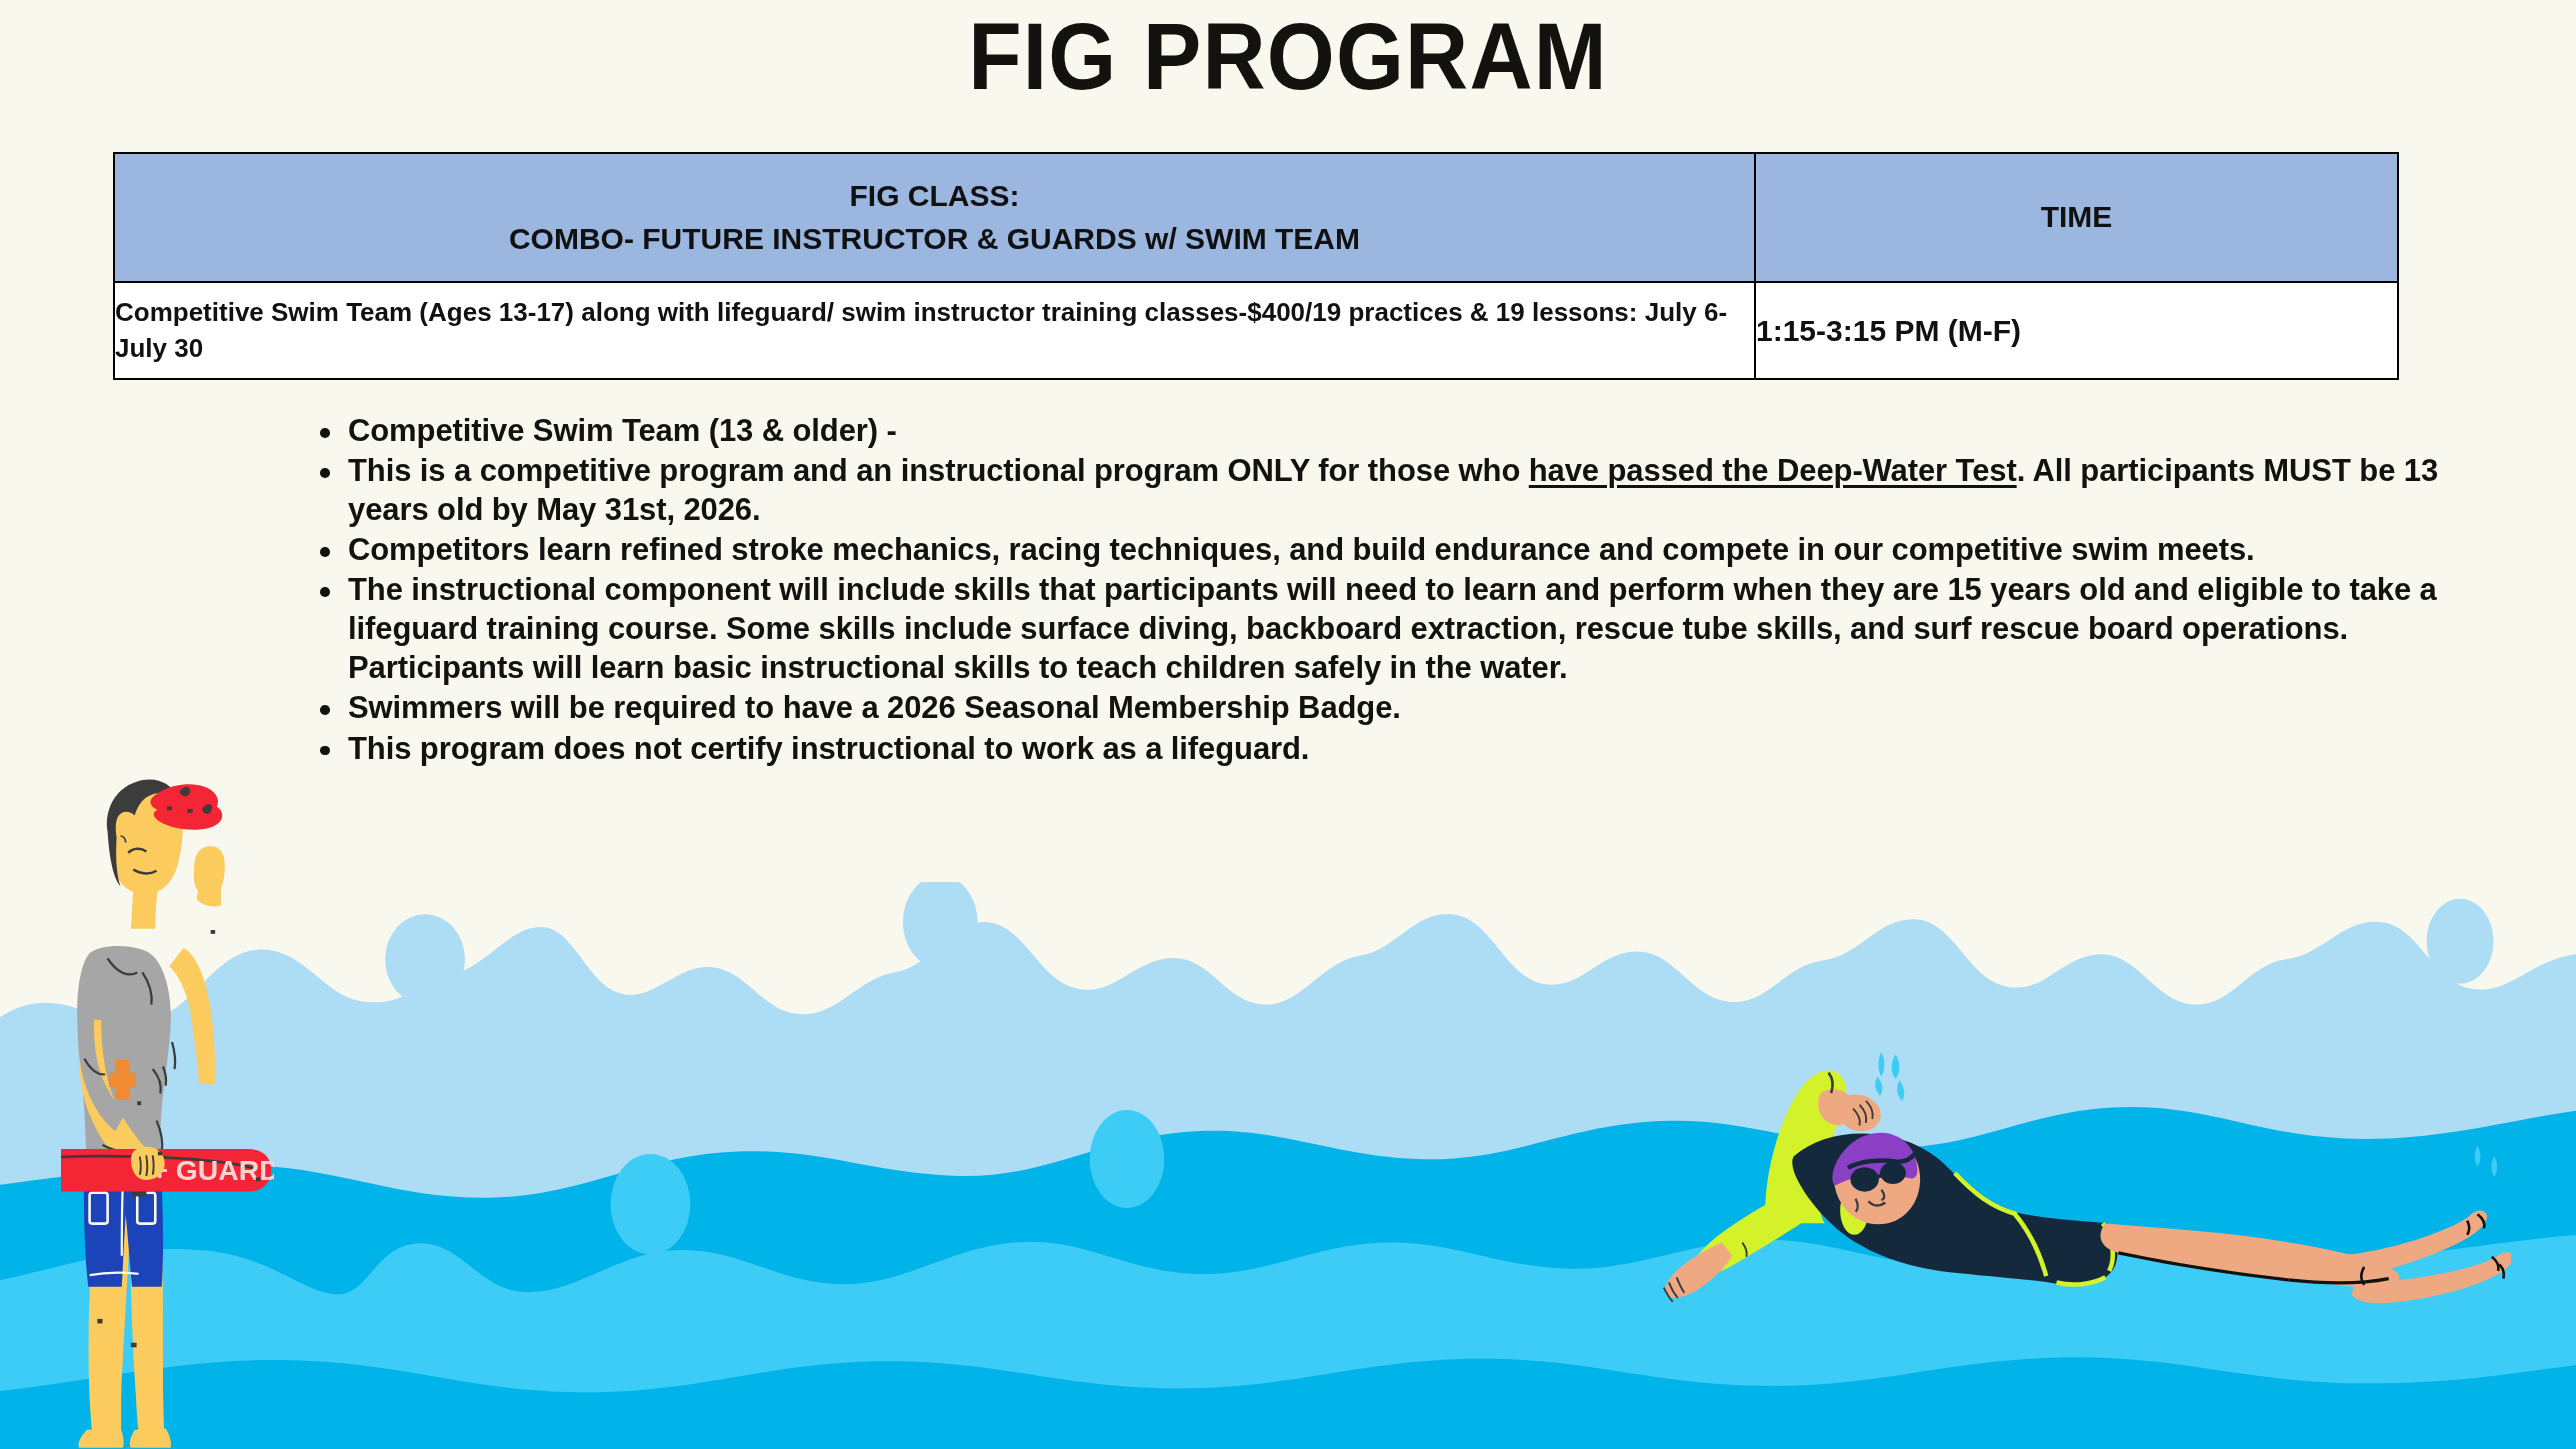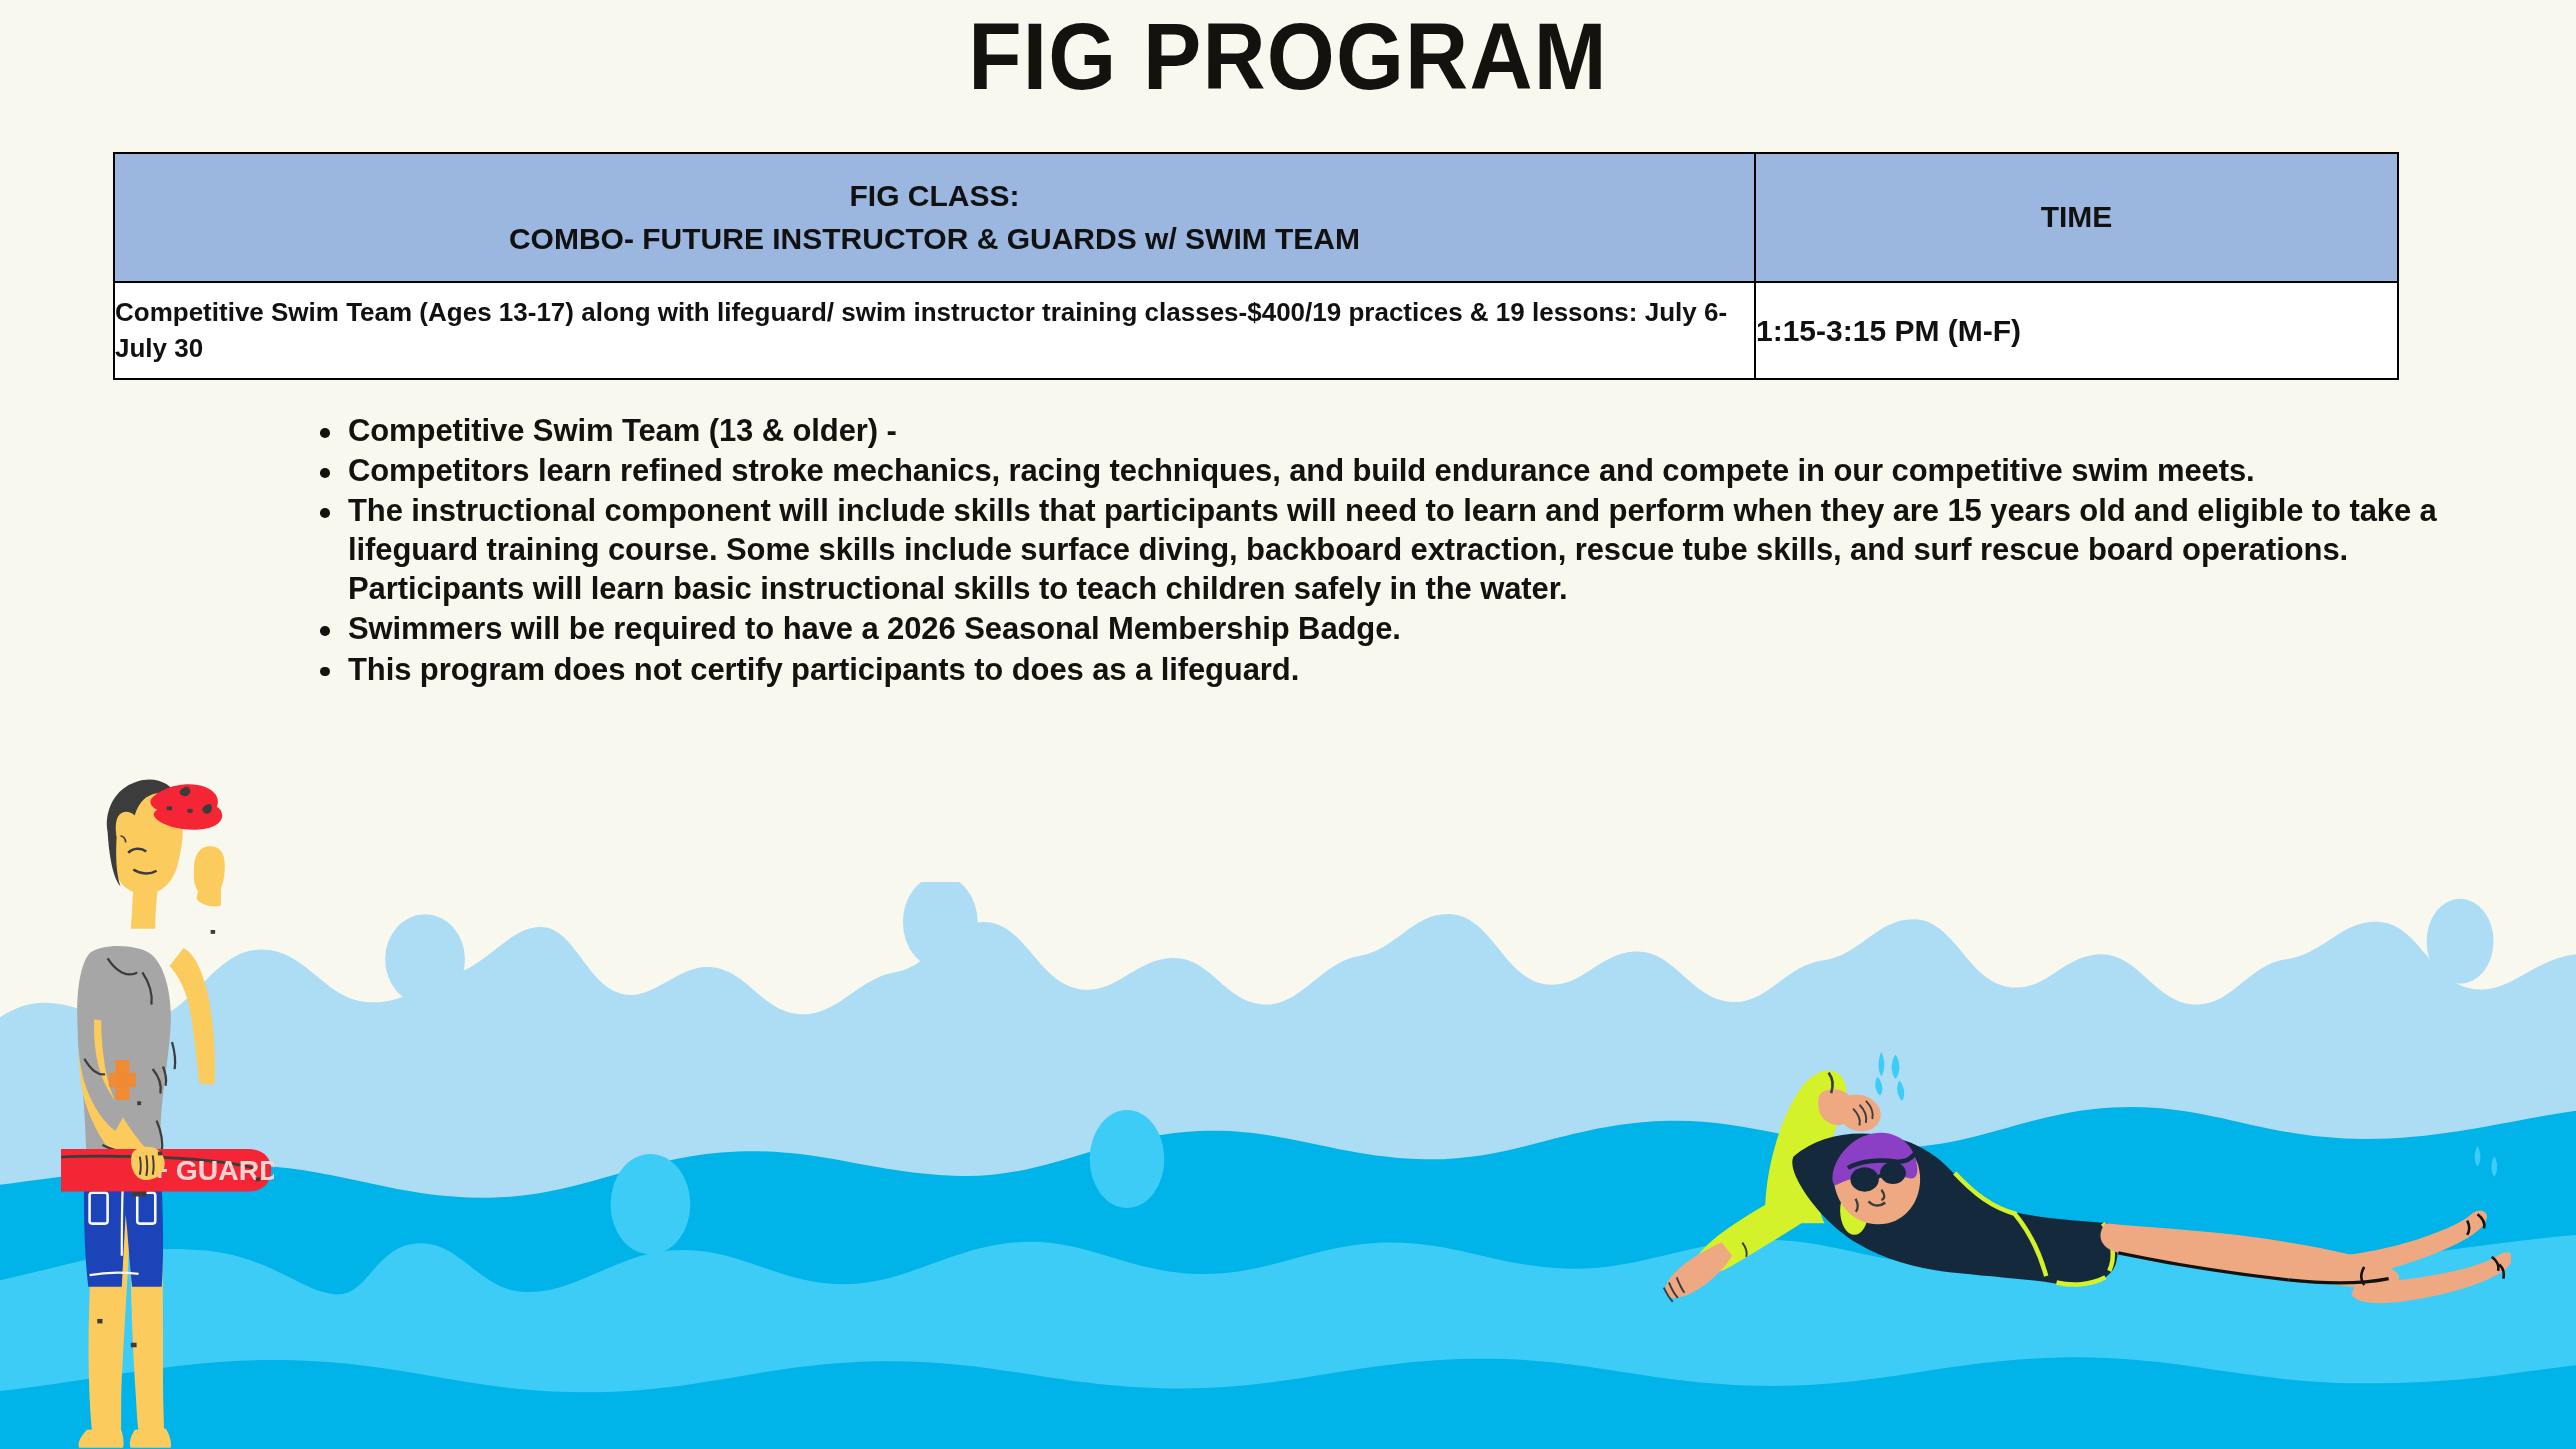--- a/index.html
+++ b/index.html
@@ -160,24 +160,25 @@
   <tbody>
     <tr>
       <td class="td-desc">Competitive Swim Team (Ages 13-17) along with lifeguard/ swim instructor training classes-$400/19 practices &amp; 19 lessons: July 6-July 30</td>
       <td class="td-time">1:15-3:15 PM (M-F)</td>
     </tr>
   </tbody>
 </table>
 
 <ul class="bullet-list" id="bullet-list">
     <li><span>Competitive Swim Team (13 &amp; older) -</span></li>
+    <li><span>This is a competitive program and an instructional program ONLY for those who </span><span class="u">have passed the Deep-Water Test</span><span>. All participants MUST be 13 years old by May 31st, 2026.</span></li>
     <li><span>Competitors learn refined stroke mechanics, racing techniques, and build endurance and compete in our competitive swim meets.</span></li>
     <li><span>The instructional component will include skills that participants will need to learn and perform when they are 15 years old and eligible to take a lifeguard training course. Some skills include surface diving, backboard extraction, rescue tube skills, and surf rescue board operations. Participants will learn basic instructional skills to teach children safely in the water.</span></li>
     <li><span>Swimmers will be required to have a 2026 Seasonal Membership Badge.</span></li>
-    <li><span>This program does not certify participants to does as a lifeguard.</span></li>
+    <li><span>This program does not certify instructional to work as a lifeguard.</span></li>
   </ul>
 
 <div class="scene">
   <svg viewBox="0 0 4000 880" preserveAspectRatio="none" xmlns="http://www.w3.org/2000/svg">
 
     <g>
       <path d="M0,210 C90,150 150,230 230,215 C300,202 330,110 400,105 C470,100 500,175 560,185
                C620,195 650,160 700,145 C760,128 790,70 840,70 C890,70 910,155 960,172
                C1010,190 1050,130 1100,132 C1160,134 1180,200 1240,205 C1300,210 1330,150 1390,140
                C1450,130 1470,60 1530,62 C1590,64 1610,150 1670,165 C1730,180 1760,120 1820,118

